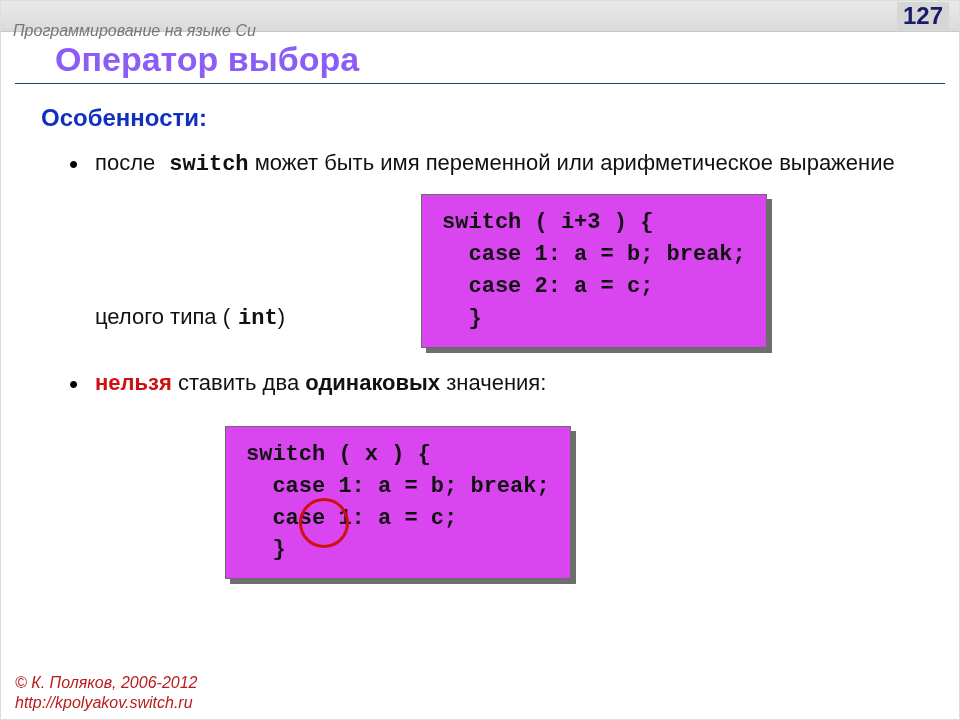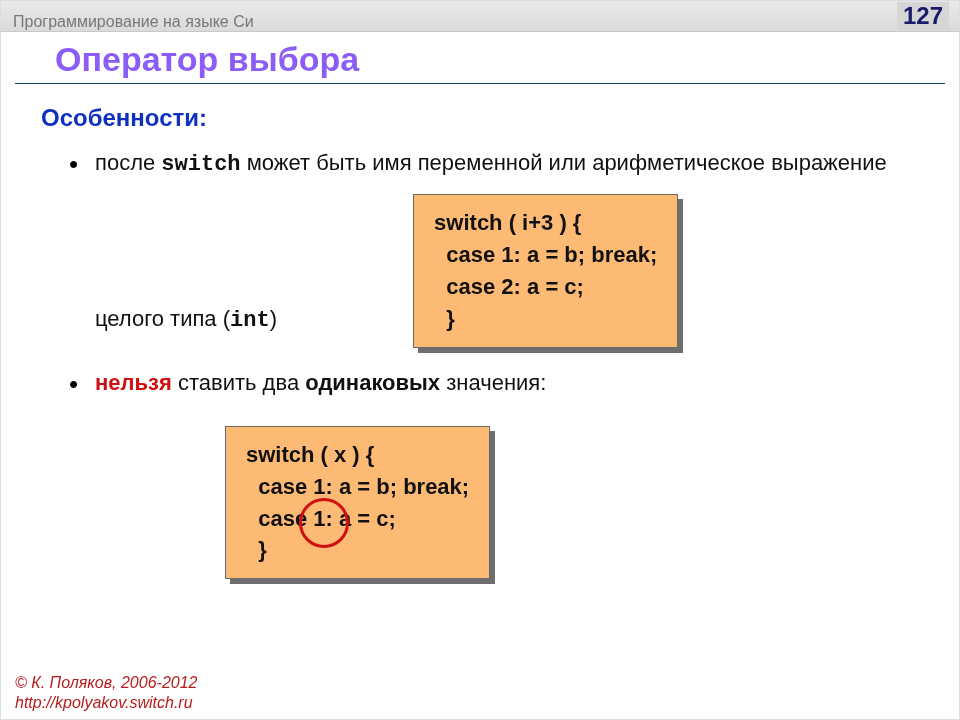--- a/index.html
+++ b/index.html
@@ -21,22 +21,23 @@
   }
   .topbar {
     position: relative;
     height: 30px;
     background: linear-gradient(#e9e9e9, #dadada);
     border-bottom: 1px solid #c8c8c8;
   }
   .topbar-title {
     position: absolute;
     left: 12px;
-    top: 12px;
+    top: 21px;
     font-size: 16px;
+    font-style: italic;
     color: #777;
   }
   .page-number {
     position: absolute;
     right: 10px;
     top: 1px;
     font-size: 24px;
     font-weight: bold;
     color: #1a1a6a;
     background: #d6d6d6;
@@ -76,31 +77,32 @@
     content: "•";
     position: absolute;
     left: 0;
     top: -2px;
     font-size: 26px;
     color: #000;
   }
   .mono {
     font-family: "Courier New", monospace;
     font-weight: bold;
+    margin-left: 8px;
   }
   .codebox-wrap {
     margin: 12px 0 10px 130px;
     display: inline-block;
   }
   .codebox {
-    background: #fdba74;
+    background: #d946ef;
     border: 1px solid #6b6b6b;
     box-shadow: 5px 5px 0 #6e6e6e;
     padding: 12px 20px 12px 20px;
-    font-family: Liberation Sans, sans-serif;
+    font-family: Liberation Mono, monospace;
     font-weight: bold;
     font-size: 22px;
     line-height: 1.45;
     white-space: pre;
     position: relative;
   }
   .aftercode {
     margin-left: 54px;
     line-height: 1.55;
   }

